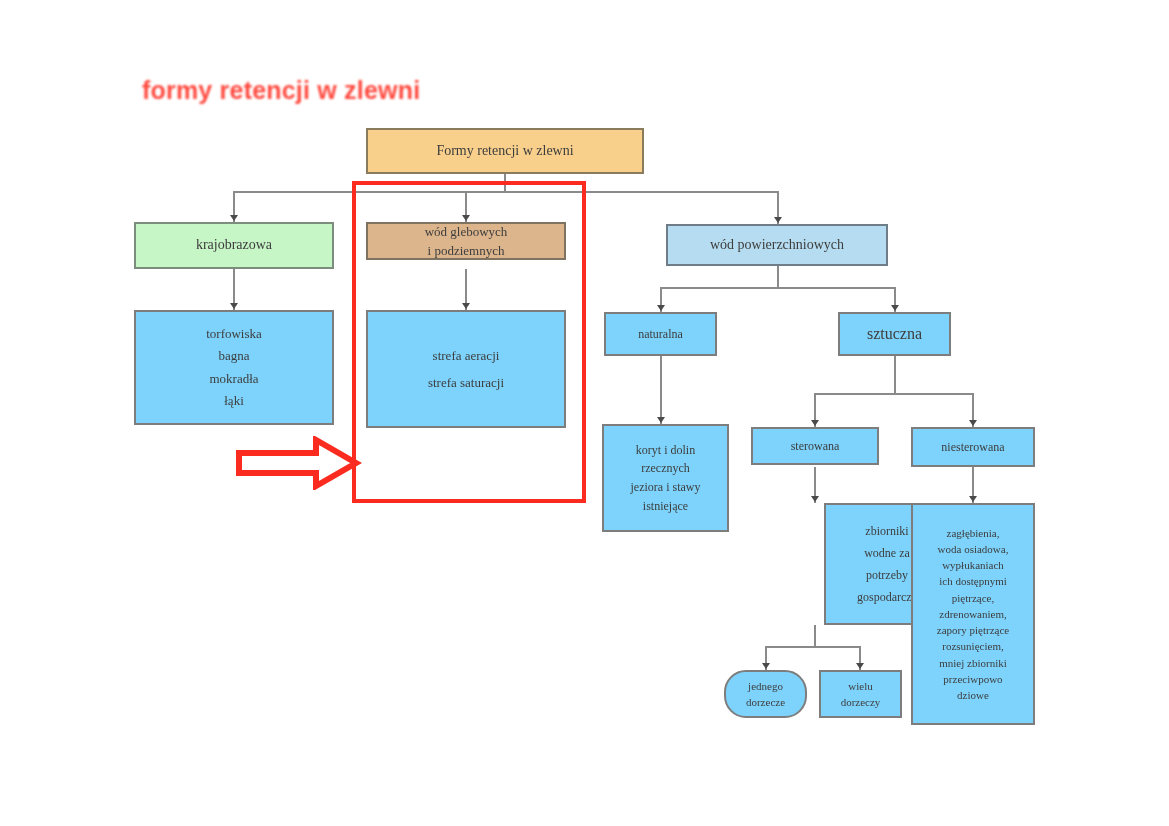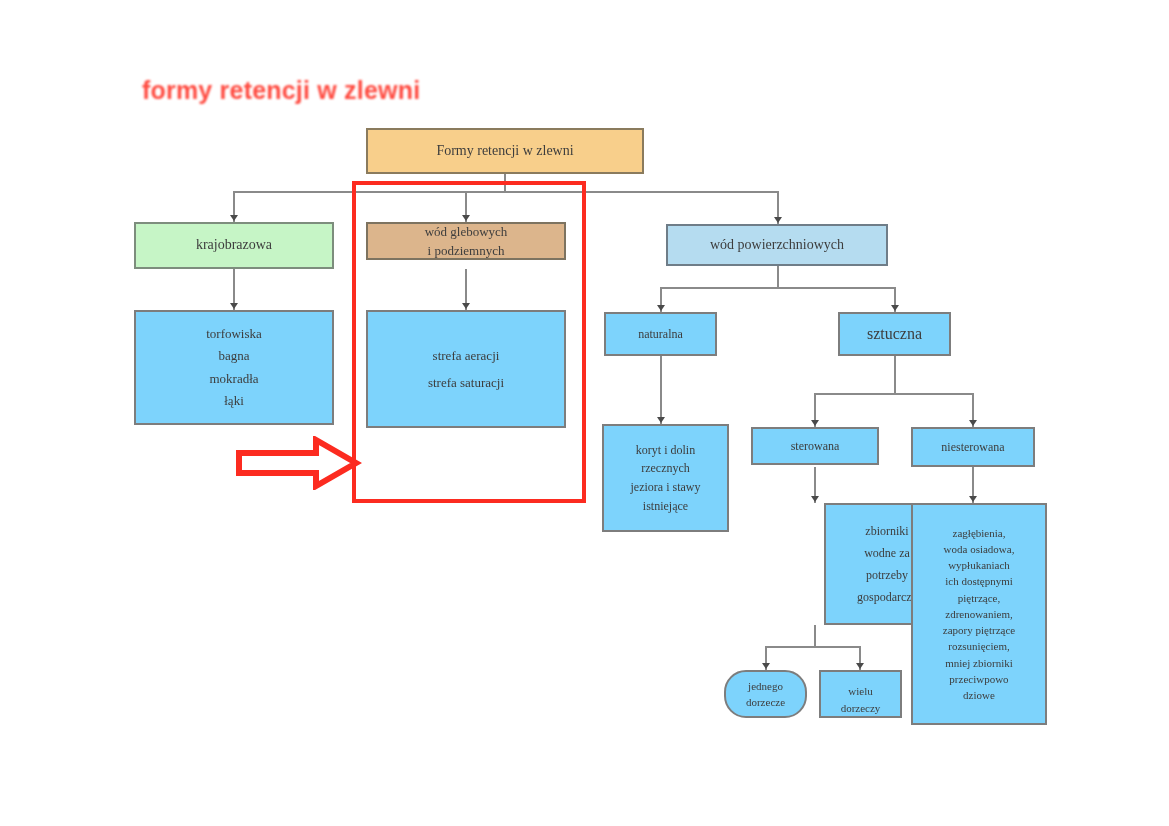--- a/index.html
+++ b/index.html
@@ -120,37 +120,36 @@
   }
 
   
   #node-zbiorniki {
     left: 796px; top: 503px; width: 126px; height: 122px;
     line-height: 1.85;
     font-size: 12px;
     margin-left: 28px;
   }
   #node-naturalne-zbior {
-    left: 911px; top: 503px; width: 136px; height: 222px;
+    left: 911px; top: 503px; width: 124px; height: 222px;
     line-height: 1.48;
     font-size: 11px;
   }
 
   
   #node-jednego {
     left: 724px; top: 670px; width: 83px; height: 48px;
     line-height: 1.5;
     font-size: 11px;
     border-radius: 22px;
   }
   #node-wielu {
     left: 819px; top: 670px; width: 83px; height: 48px;
     line-height: 1.5;
     font-size: 11px;
-    justify-content: flex-end;
   }
 
   
   .edge {
     position: absolute;
     background: #8a8a8a;
     z-index: 1;
     filter: blur(0.4px);
   }
   .edge.h { height: 2px; }

